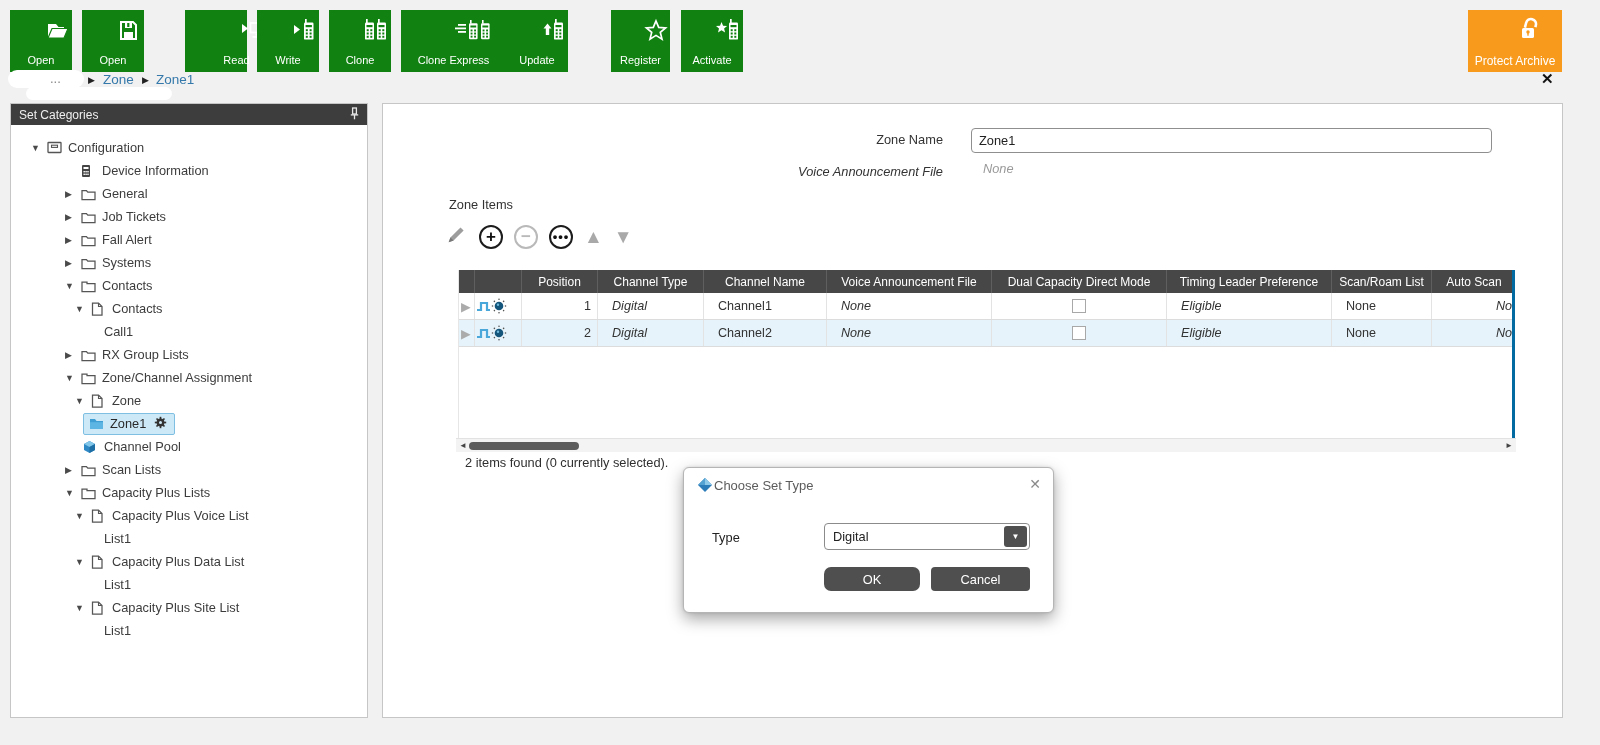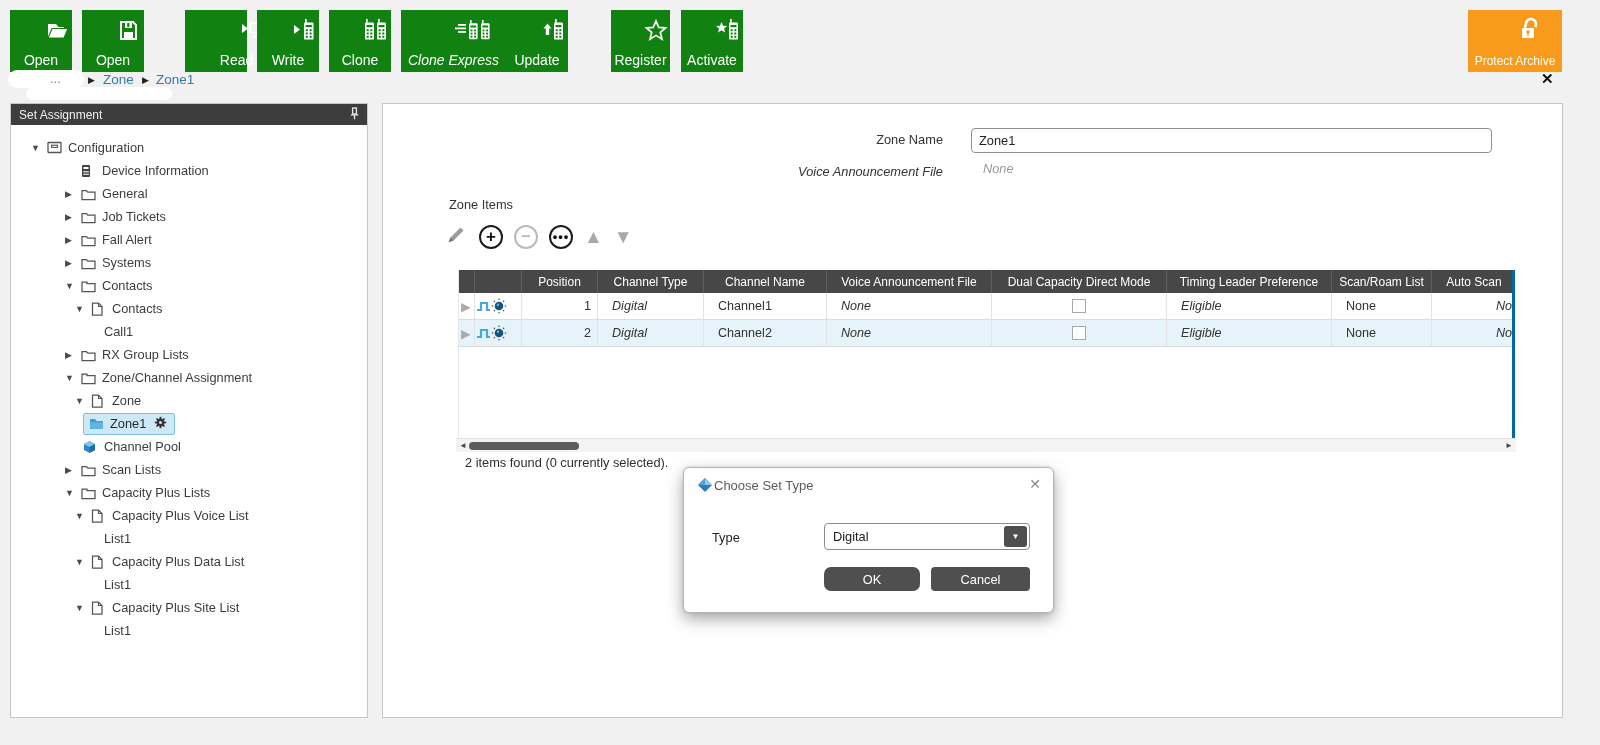--- a/index.html
+++ b/index.html
@@ -2,21 +2,21 @@
 <html><head>
 <meta charset="utf-8">
 <style>
   * { margin:0; padding:0; box-sizing:border-box; }
   html,body { width:1600px; height:745px; font-family:"Liberation Sans", sans-serif; background:#f1f1f1; color:#333; overflow:hidden; }
   .page { position:relative; width:1600px; height:745px; background:#f1f1f1; }
 
   
   .tbtn { position:absolute; top:10px; height:62px; background:#118211; color:#fff; display:flex; flex-direction:column; align-items:center; justify-content:flex-end; padding-bottom:4px; cursor:default; }
   .tbtn svg { position:absolute; top:6px; }
-  .tbtn .tlbl { font-size:14px; line-height:15px; white-space:nowrap; }
+  .tbtn .tlbl { font-size:11px; line-height:15px; white-space:nowrap; }
   .protect { position:absolute; top:10px; left:1468px; width:94px; height:62px; background:#f89a1c; color:#fff; display:flex; flex-direction:column; align-items:center; justify-content:flex-end; padding-bottom:4px; }
   .protect svg { position:absolute; top:5px; }
   .protect .tlbl { font-size:12px; }
 
   
   .blob { position:absolute; background:#fff; }
   .crumb-ellipsis { position:absolute; left:50px; top:71px; color:#888; font-size:13px; }
   .crumb-arrow { position:absolute; top:75px; font-size:9px; color:#222; }
   .crumb-link { position:absolute; top:72px; font-size:13.5px; color:#3579ab; cursor:pointer; }
   .tabclose { position:absolute; left:1541px; top:70px; font-size:15px; font-weight:bold; color:#111; cursor:pointer; }
@@ -166,21 +166,21 @@
               <rect x="1.7" y="13.5" width="2" height="2"></rect>
               <rect x="5.3" y="13.5" width="2" height="2"></rect>
               <rect x="1.7" y="16.8" width="2" height="2"></rect>
               <rect x="5.3" y="16.8" width="2" height="2"></rect>
             </g>
           </g>
         </svg>
       </span>
     <span class="tlbl">Clone</span>
   </div>
-  <div class="tbtn" style="left:401px;width:105px;font-style:italic;">
+  <div class="tbtn" style="left:401px;width:105px;">
     <span>
         <svg width="40" height="30" viewBox="0 0 40 30">
           <g fill="#fff">
             <rect x="4" y="8" width="8" height="1.8"></rect>
             <rect x="1" y="11.5" width="11" height="1.8"></rect>
             <rect x="4" y="15" width="8" height="1.8"></rect>
           </g>
           <g transform="translate(15,4)">
             <rect x="1" y="0" width="1.6" height="3.6" fill="#fff"></rect>
             <rect x="0" y="3.3" width="8.6" height="16" rx="1.2" fill="#fff"></rect>
@@ -277,21 +277,21 @@
   <div class="blob" style="left:26px;top:87px;width:146px;height:13px;border-radius:7px;"></div>
   <span class="crumb-ellipsis">...</span>
   <span class="crumb-arrow" style="left:88px;">▶</span>
   <span class="crumb-link" style="left:103px;">Zone</span>
   <span class="crumb-arrow" style="left:142px;">▶</span>
   <span class="crumb-link" style="left:156px;">Zone1</span>
   <span class="tabclose">✕</span>
 
   <div class="sidebar">
     <div class="sidehead">
-      <span>Set Assignment</span>
+      <span>Set Categories</span>
       <span><svg width="9" height="13" viewBox="0 0 9 13">
             <rect x="2.6" y="1" width="3.8" height="6" fill="none" stroke="#e8e8e8" stroke-width="1.3"></rect>
             <line x1="0.8" y1="7.9" x2="8.2" y2="7.9" stroke="#e8e8e8" stroke-width="1.3"></line>
             <line x1="4.5" y1="8" x2="4.5" y2="12.3" stroke="#e8e8e8" stroke-width="1.3"></line>
           </svg></span>
     </div>
     <div class="tree">
 
       <div class="trow lvl0">
           <span class="exp open"></span>

